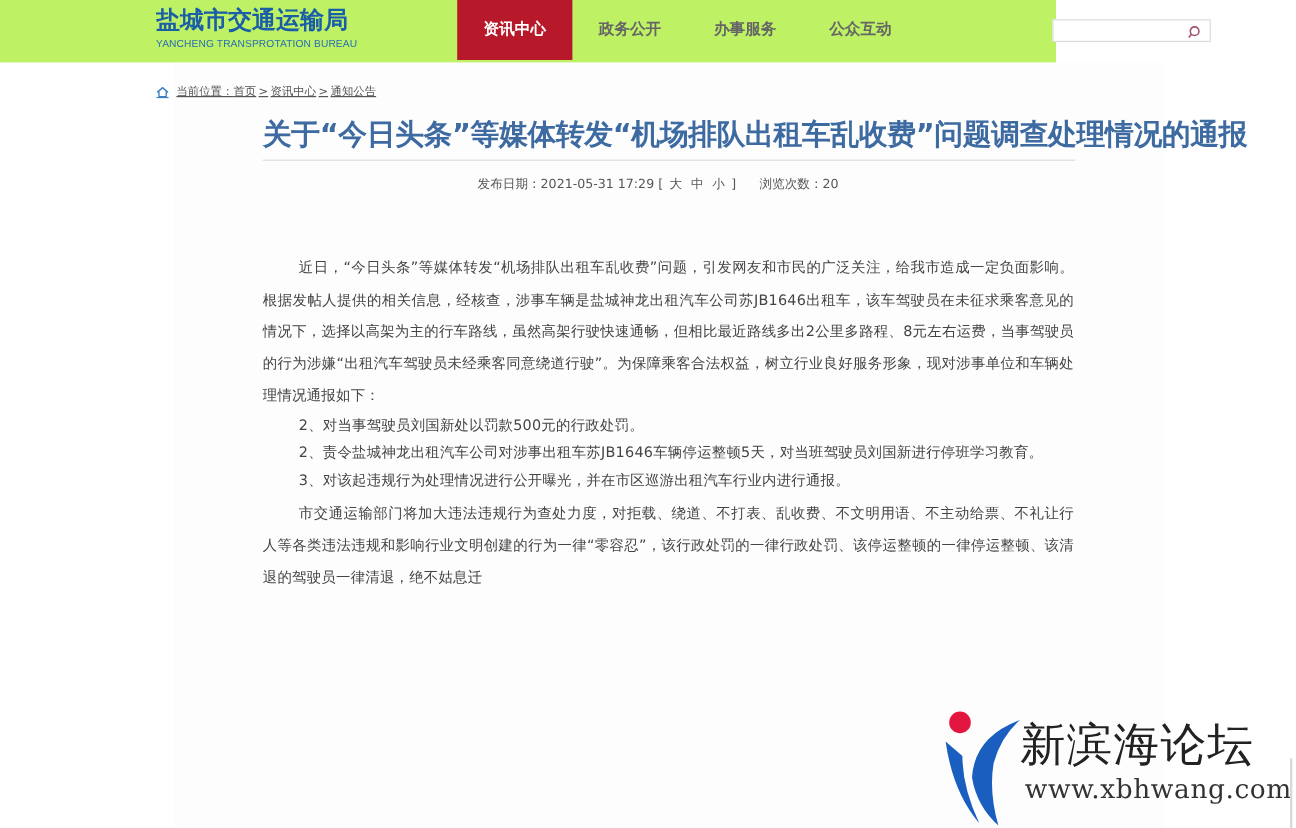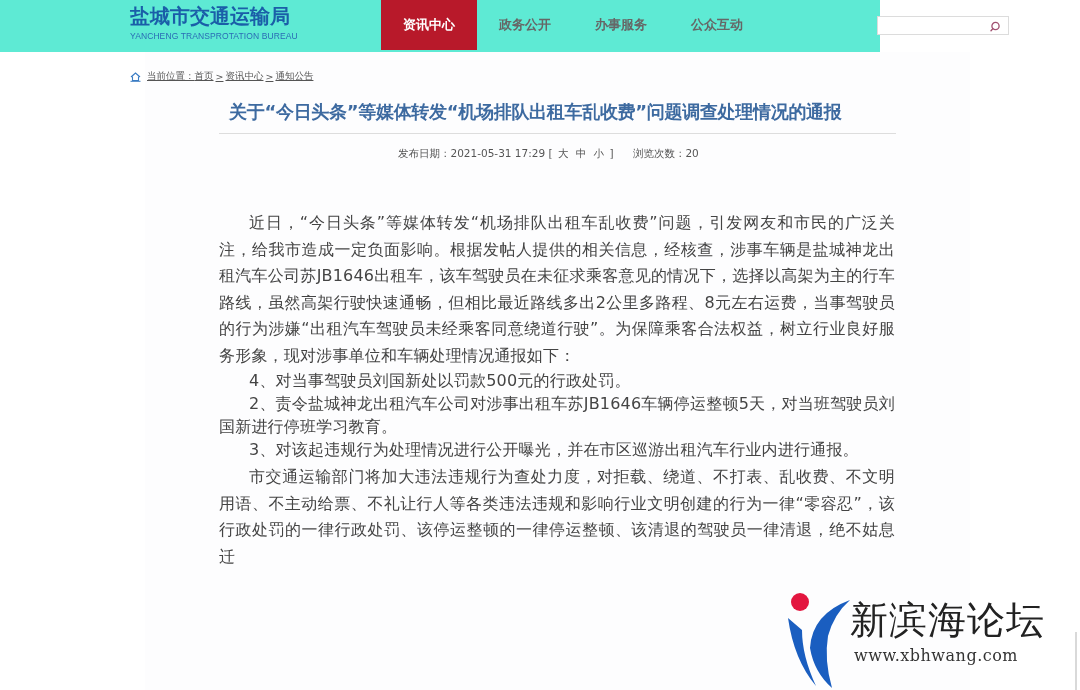--- a/index.html
+++ b/index.html
@@ -5,21 +5,21 @@
     * { margin: 0; padding: 0; box-sizing: border-box; }
     html, body {
       width: 1080px; height: 690px; overflow: hidden;
       background: #ffffff;
       font-family: "DejaVu Sans", "Liberation Sans", sans-serif;
       color: #333;
     }
     .page { position: relative; width: 1080px; height: 690px; }
 
     
-    .header { position: absolute; left: 0; top: 0; width: 880px; height: 52px; background: #5eead4; }
+    .header { position: absolute; left: 0; top: 0; width: 880px; height: 52px; background: #bef264; }
     .logo { position: absolute; left: 130px; top: 4px; }
     .logo-cn {
       font-family: "DejaVu Sans", sans-serif;
       font-weight: bold; font-size: 20px; color: #1a5ea8; letter-spacing: 0px; line-height: 24px;
     }
     .logo-en {
       font-family: "Liberation Sans", sans-serif;
       font-size: 8.5px; color: #2a6db5; letter-spacing: 0.1px; margin-top: 3px; line-height: 10px;
     }
     .nav { position: absolute; left: 381px; top: 0; height: 50px; display: flex; }
@@ -41,48 +41,48 @@
     .content-bg { position: absolute; left: 145px; top: 52px; width: 825px; height: 638px; background: #fdfdfe; }
 
     
     .breadcrumb { position: absolute; left: 130px; top: 70px; font-size: 9.5px; color: #555; display: flex; align-items: center; text-decoration: underline; }
     .home-icon { width: 11px; height: 10px; margin-right: 6px; }
     .breadcrumb a { color: #555; text-decoration: none; cursor: pointer; }
     .bc-sep { margin: 0 2px; }
 
     
     .title {
-      position: absolute; left: 229px; top: 100px; width: 680px;
-      font-size: 18px; color: #3d6aa0; line-height: 24px; white-space: nowrap; letter-spacing: -0.3px;
+      position: absolute; left: 219px; top: 100px; width: 680px;
+      font-size: 24px; color: #3d6aa0; line-height: 24px; white-space: nowrap; letter-spacing: -0.3px;
     }
     .title-rule { position: absolute; left: 219px; top: 133px; width: 677px; height: 1px; background: #dddddd; }
 
     .meta { position: absolute; left: 398px; top: 147px; font-size: 10.5px; color: #555; white-space: nowrap; }
     .meta span { display: inline-block; }
     .meta .font-size-ctrl { }
     .meta .font-size-ctrl a { color: #555; text-decoration: none; cursor: pointer; margin: 0 2px; }
     .meta .views { margin-left: 16px; }
 
     
-    .article { position: absolute; left: 219px; top: 210px; width: 676px; font-size: 16px; color: #444; }
+    .article { position: absolute; left: 219px; top: 210px; width: 676px; font-size: 12px; color: #444; }
     .article p { line-height: 26.5px; text-align: justify; letter-spacing: 0.2px; }
     .article p.indent { text-indent: 30px; }
     .article p.list { text-indent: 30px; line-height: 23px; }
     .gap-s { height: 3px; }
 
     
     .watermark { position: absolute; left: 784px; top: 590px; width: 296px; height: 100px; }
     .wm-circle { position: absolute; left: 7px; top: 3px; width: 18px; height: 18px; border-radius: 50%; background: #e3163f; }
     .wm-text-cn {
       position: absolute; left: 66px; top: 8px; font-size: 38px; color: #222;
       font-family: "DejaVu Sans", sans-serif; letter-spacing: 1px; line-height: 44px;
       text-shadow: 0 0 4px #fff, 0 0 4px #fff;
     }
     .wm-text-en {
-      position: absolute; left: 70px; top: 56px; font-size: 16px; color: #333;
+      position: absolute; left: 70px; top: 56px; font-size: 22px; color: #333;
       font-family: "DejaVu Serif", serif; letter-spacing: 0.5px;
       text-shadow: 0 0 3px #fff, 0 0 3px #fff;
     }
     .wm-bar { position: absolute; left: 1075px; top: 632px; width: 2px; height: 58px; background: #d9d9d9; }
   </style>
 </head>
 <body>
 
 <div class="page">
 
@@ -136,21 +136,21 @@
       <a>大</a>
       <a>中</a>
       <a>小</a>
       <span>]</span>
     </span>
     <span class="views"><span>浏览次数：</span><span>20</span></span>
   </div>
 
   <div class="article">
     <p class="indent">近日，“今日头条”等媒体转发“机场排队出租车乱收费”问题，引发网友和市民的广泛关注，给我市造成一定负面影响。根据发帖人提供的相关信息，经核查，涉事车辆是盐城神龙出租汽车公司苏JB1646出租车，该车驾驶员在未征求乘客意见的情况下，选择以高架为主的行车路线，虽然高架行驶快速通畅，但相比最近路线多出2公里多路程、8元左右运费，当事驾驶员的行为涉嫌“出租汽车驾驶员未经乘客同意绕道行驶”。为保障乘客合法权益，树立行业良好服务形象，现对涉事单位和车辆处理情况通报如下：</p>
-    <p class="list">4、对当事驾驶员刘国新处以罚款500元的行政处罚。</p>
+    <p class="list">2、对当事驾驶员刘国新处以罚款500元的行政处罚。</p>
     <p class="list">2、责令盐城神龙出租汽车公司对涉事出租车苏JB1646车辆停运整顿5天，对当班驾驶员刘国新进行停班学习教育。</p>
     <p class="list">3、对该起违规行为处理情况进行公开曝光，并在市区巡游出租汽车行业内进行通报。</p>
     <div class="gap-s"></div>
     <p class="indent">市交通运输部门将加大违法违规行为查处力度，对拒载、绕道、不打表、乱收费、不文明用语、不主动给票、不礼让行人等各类违法违规和影响行业文明创建的行为一律“零容忍”，该行政处罚的一律行政处罚、该停运整顿的一律停运整顿、该清退的驾驶员一律清退，绝不姑息迁</p>
   </div>
 
   <div class="watermark">
     <svg width="70" height="100" viewBox="0 0 70 100" style="position:absolute;left:0;top:0;">
       <path d="M4 28 Q10 70 32 96 Q18 66 18 40 Z" fill="#1a5ec0"></path>
       <path d="M66 10 Q28 24 26 58 Q30 82 48 98 Q40 70 44 46 Q50 24 66 10 Z" fill="#1a5ec0"></path>

